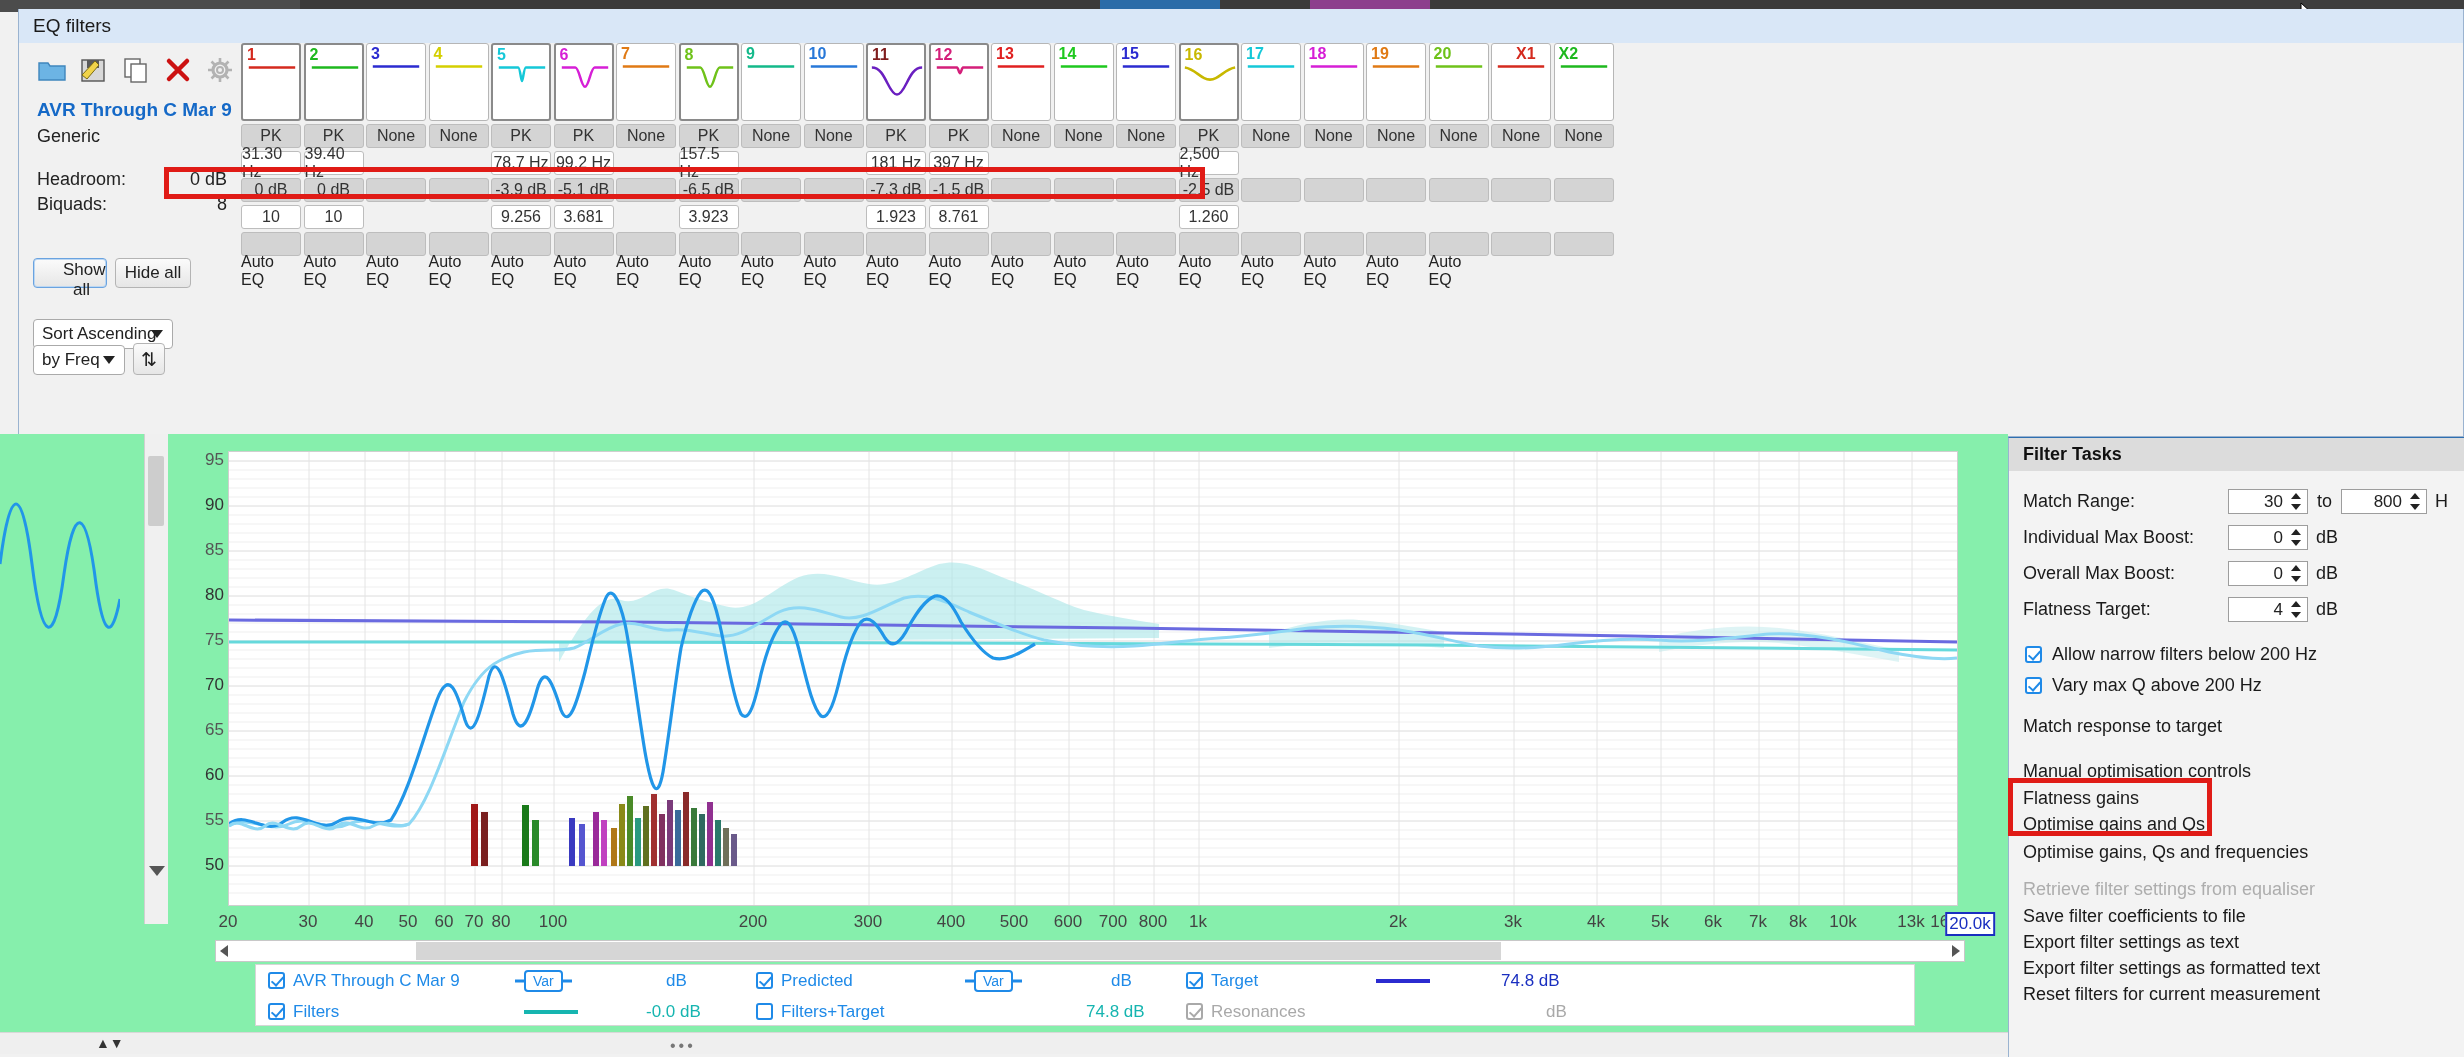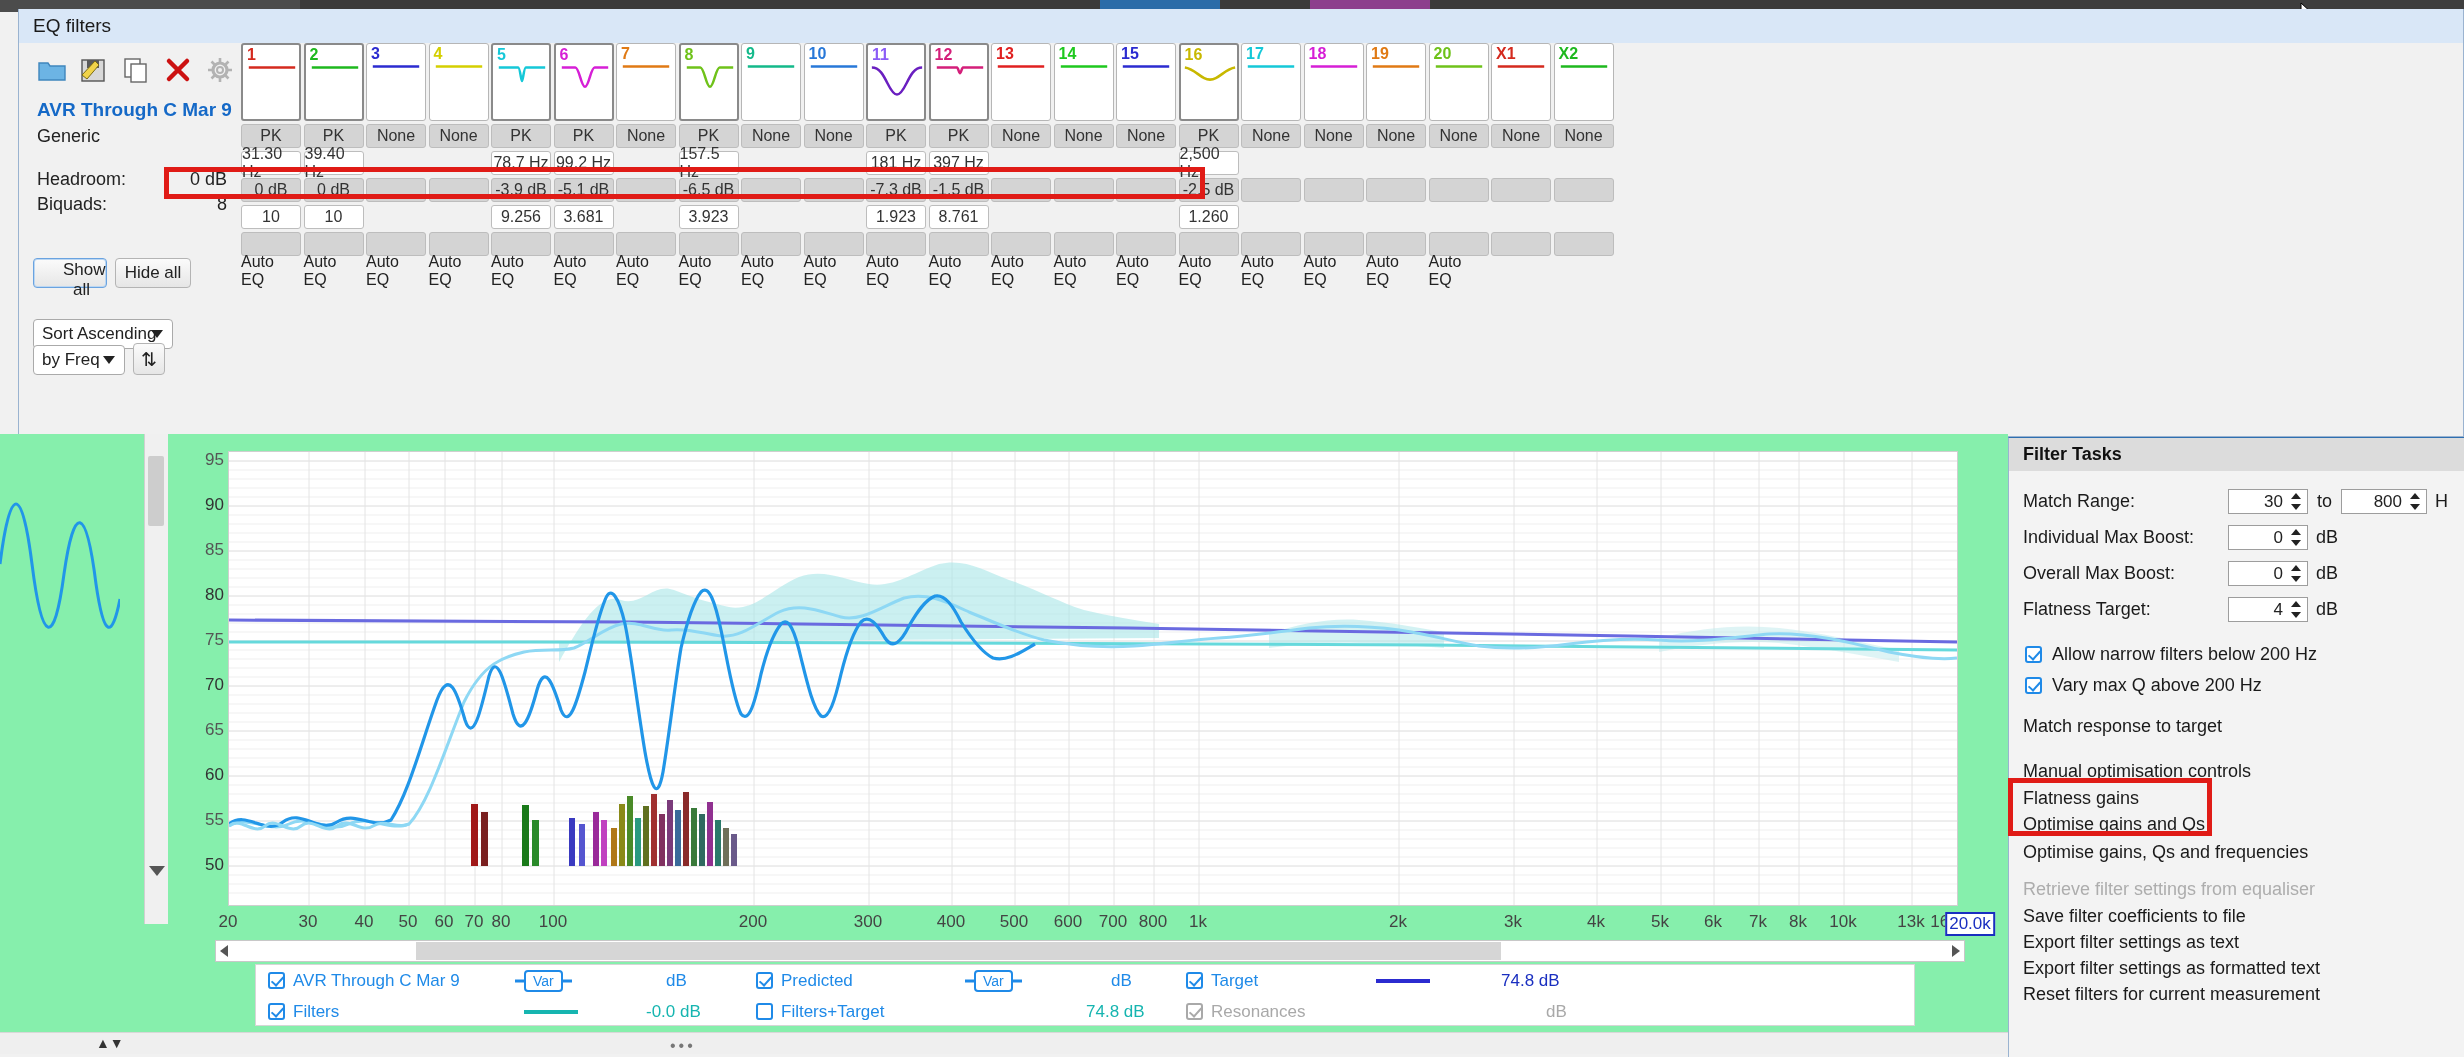--- a/index.html
+++ b/index.html
@@ -471,21 +471,21 @@
             </div>
             <div class="cell grey">None</div>
             <div class="cell empty"></div>
             <div class="cell greyempty"></div>
             <div class="cell empty"></div>
             <div class="cell greyempty"></div>
             <div class="cell autoeq">Auto EQ</div>
           </div>
           <div class="gcol active" style="left: 625px;">
             <div class="preview">
-              <span class="num" style="color: #8b5cf6;">11</span>
+              <span class="num" style="color: #7f1d1d;">11</span>
               <svg width="58" height="76" viewBox="0 0 60 76">
                 <path d="M4 22 C12 22, 16 30, 20 38 C24 46, 27 50, 30 50 C33 50, 36 46, 40 38 C44 30, 48 22, 56 22" fill="none" stroke="#6a1fc0" stroke-width="2.6"></path>
               </svg>
             </div>
             <div class="cell grey">PK</div>
             <div class="cell white">181 Hz</div>
             <div class="cell grey">-7.3 dB</div>
             <div class="cell white">1.923</div>
             <div class="cell greyempty"></div>
             <div class="cell autoeq">Auto EQ</div>
@@ -611,21 +611,21 @@
             </div>
             <div class="cell grey">None</div>
             <div class="cell empty"></div>
             <div class="cell greyempty"></div>
             <div class="cell empty"></div>
             <div class="cell greyempty"></div>
             <div class="cell autoeq">Auto EQ</div>
           </div>
           <div class="gcol" style="left: 1250px;">
             <div class="preview">
-              <span class="num" style="color: rgb(212, 42, 30);">X1</span>
+              <span class="num" style="color: rgb(212, 42, 30); margin-left: 20px;">X1</span>
               <svg width="58" height="76" viewBox="0 0 60 76">
                 <path d="M6 22 H54" fill="none" stroke="#d42a1e" stroke-width="2.6"></path>
               </svg>
             </div>
             <div class="cell grey">None</div>
             <div class="cell empty"></div>
             <div class="cell greyempty"></div>
             <div class="cell empty"></div>
             <div class="cell greyempty"></div>
             <div class="cell autoeq"></div>

